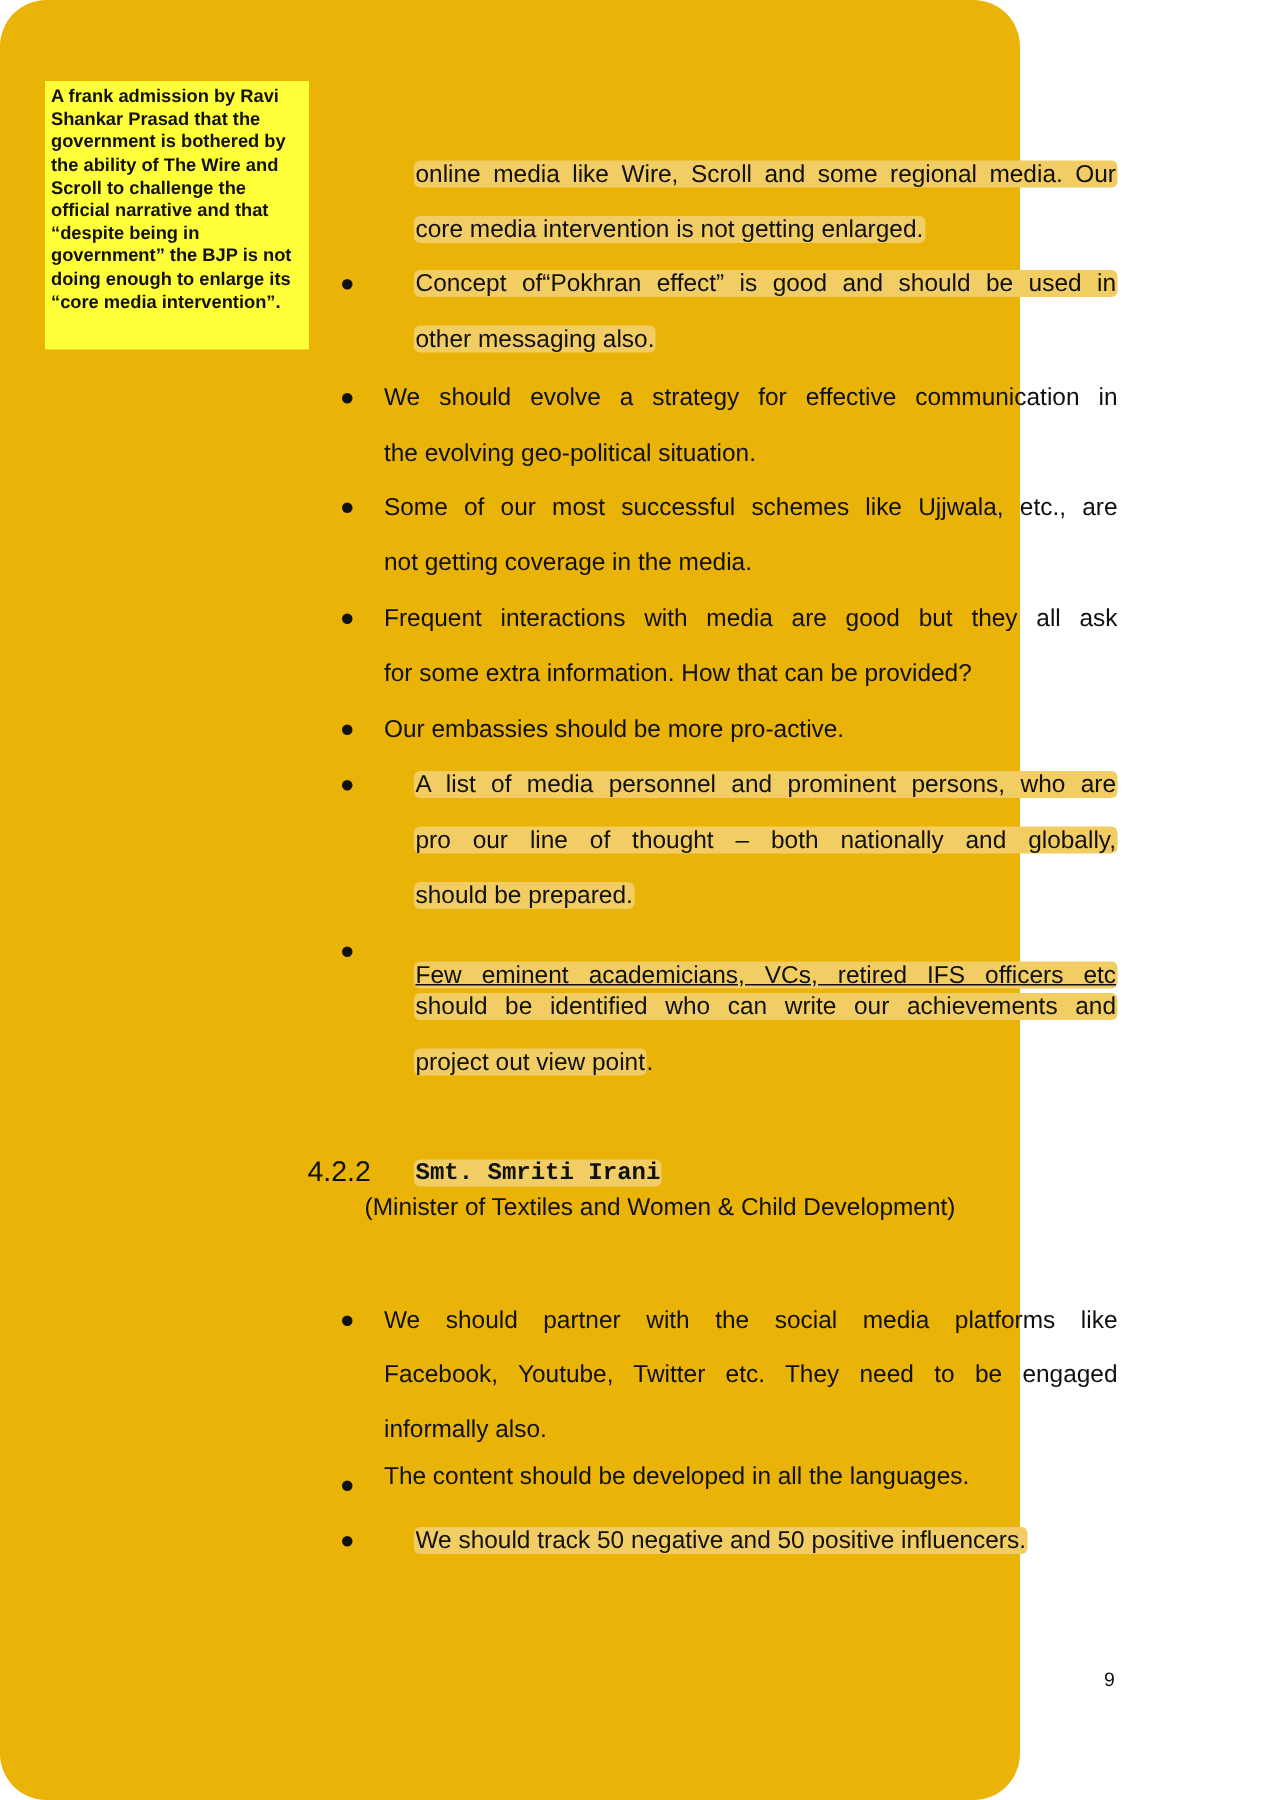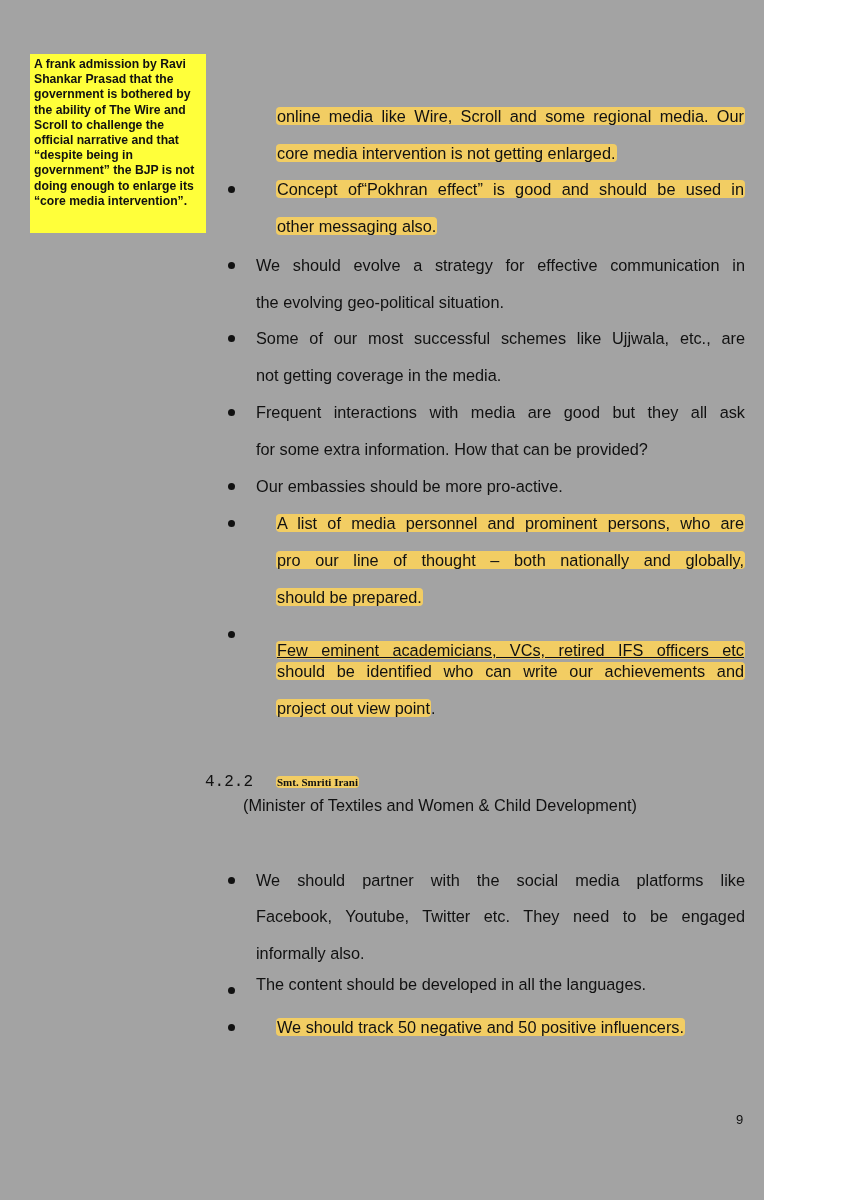--- a/index.html
+++ b/index.html
@@ -1,17 +1,17 @@
 <!DOCTYPE html>
 <html><head>
   <meta charset="utf-8">
   <style>
     html, body { margin: 0; padding: 0; background: #ffffff; }
     body { width: 848px; height: 1200px; position: relative; overflow: hidden; color: #111; }
-    .page { position: absolute; left: 0; top: 0; width: 764px; height: 1200px; background: #a3a3a3; }
+    .page { position: absolute; left: 0; top: 0; width: 680px; height: 1200px; background: #eab308; border-radius: 31px; }
 
     .note {
       position: absolute;
       background: #ffff3a;
       font-family: "Liberation Sans", sans-serif;
       font-weight: bold;
       font-size: 12.2px;
       line-height: 15.2px;
       color: #111;
       box-sizing: border-box;
@@ -39,25 +39,25 @@
     .hl { background: #f2cd63; border-radius: 4px; padding: 0 1px; margin-left: 20px; }
     .bullet {
       position: absolute;
       left: 228px;
       width: 7px; height: 7px;
       border-radius: 50%;
       background: #111;
     }
     .heading-num {
       position: absolute; left: 205px; top: 771px;
-      font-family: Liberation Mono, monospace; font-size: 16px; line-height: 22px;
+      font-family: Liberation Sans, sans-serif; font-size: 19px; line-height: 22px;
     }
     .heading-name {
       position: absolute; left: 256px; top: 771px;
-      font-family: Liberation Serif, serif; font-size: 11px; font-weight: bold; line-height: 22px;
+      font-family: Liberation Mono, monospace; font-size: 16px; font-weight: bold; line-height: 22px;
     }
     .heading-sub {
       position: absolute; left: 243px; top: 794px;
       font-family: "Liberation Sans", sans-serif; font-size: 16.3px; line-height: 22px;
     }
     .page-number {
       position: absolute; left: 736px; top: 1112px;
       font-family: "Liberation Sans", sans-serif; font-size: 13px;
     }
   </style>

